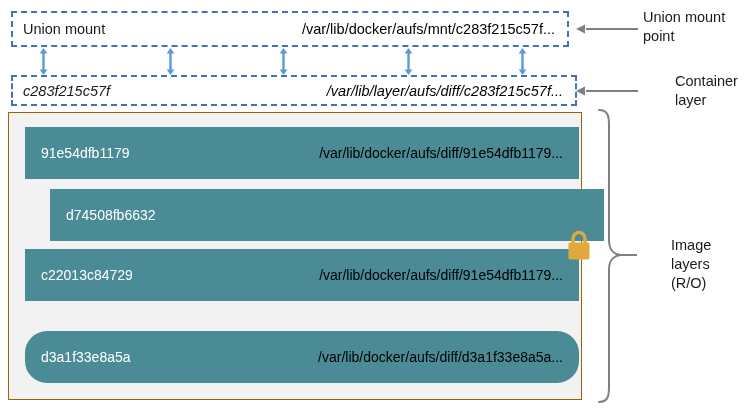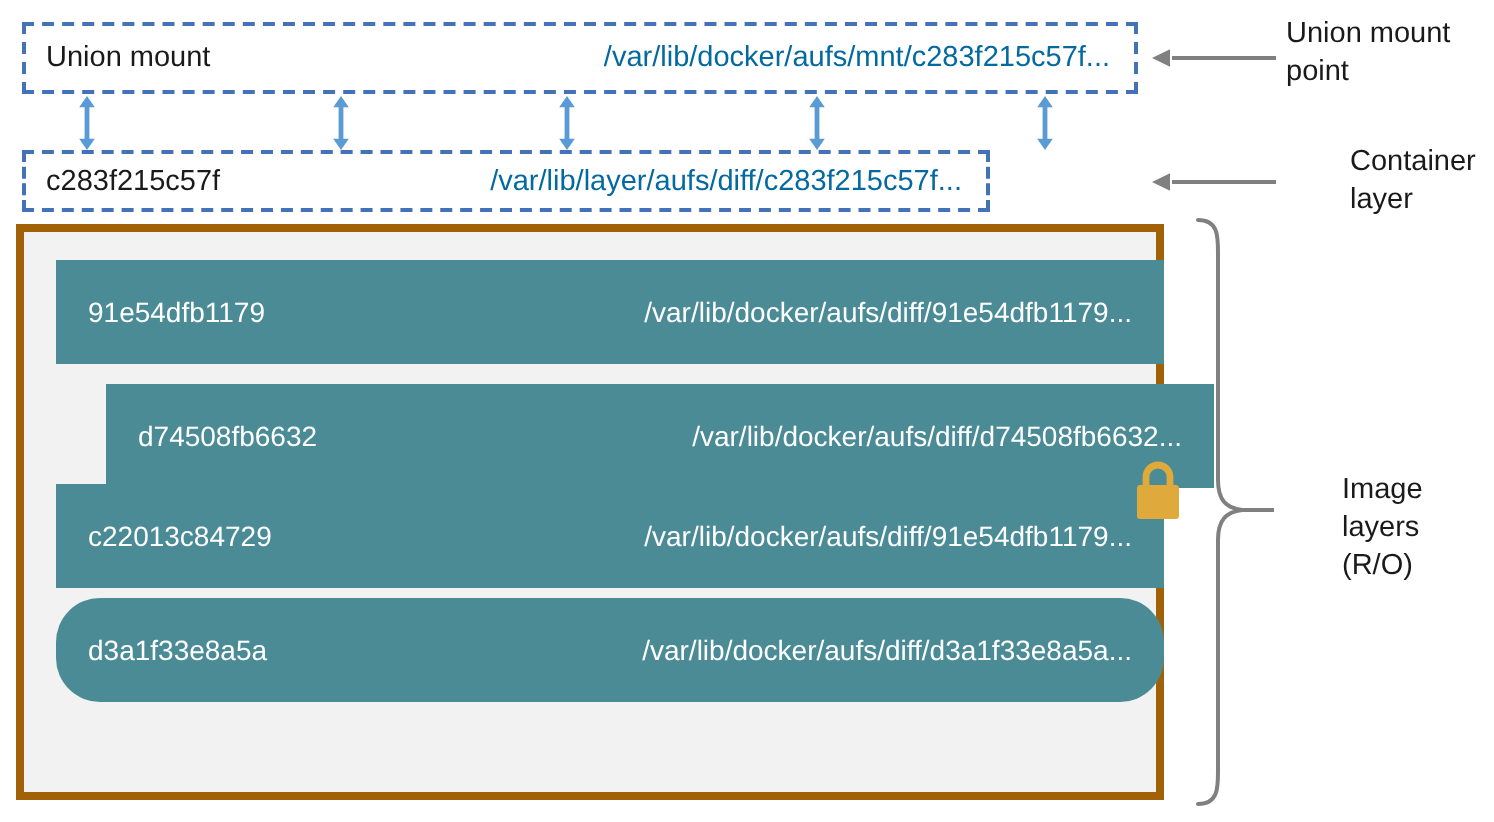--- a/index.html
+++ b/index.html
@@ -28,44 +28,44 @@
     position: absolute;
     left: 10px;
     font-size: 14.5px;
     color: #1a1a1a;
     white-space: nowrap;
   }
   .dashed-box .dbox-path {
     position: absolute;
     right: 12px;
     font-size: 14.5px;
-    color: #0369a1;
+    color: #000000;
     white-space: nowrap;
   }
 
   #union-mount-box { left: 11px; top: 11px; width: 558px; height: 36px; }
-  #container-layer-box { left: 11px; top: 75px; width: 484px; height: 31px; }
+  #container-layer-box { left: 11px; top: 75px; width: 566px; height: 31px; font-style: italic; }
 
   
   .dbl-arrow {
     position: absolute;
     top: 48px;
     width: 11px;
     height: 27px;
   }
 
   
   #image-box {
     position: absolute;
     left: 8px;
     top: 112px;
     width: 574px;
     height: 288px;
     box-sizing: border-box;
-    border: 4px solid #a16207;
+    border: 1px solid #a16207;
     background: #f2f2f2;
   }
 
   
   .layer-bar {
     position: absolute;
     left: 16px;
     width: 554px;
     height: 52px;
     background: #4a8b96;
@@ -76,21 +76,21 @@
     position: absolute;
     left: 16px;
     font-size: 14px;
     color: #ffffff;
     white-space: nowrap;
   }
   .layer-bar .layer-path {
     position: absolute;
     right: 16px;
     font-size: 14px;
-    color: #ffffff;
+    color: #000000;
     white-space: nowrap;
   }
 
   
   #lock-icon {
     position: absolute;
     left: 565px;
     top: 228px;
     width: 28px;
     height: 34px;
@@ -161,29 +161,28 @@
 
 <div id="image-box">
 
   <div class="layer-bar" style="top:14px;">
     <span class="layer-id">91e54dfb1179</span>
     <span class="layer-path">/var/lib/docker/aufs/diff/91e54dfb1179...</span>
   </div>
 
   <div class="layer-bar" style="top:76px;margin-left:25px;">
     <span class="layer-id">d74508fb6632</span>
-    <span class="layer-path">/var/lib/docker/aufs/diff/d74508fb6632...</span>
-  </div>
-
-  <div class="layer-bar" style="top:126px;">
+  </div>
+
+  <div class="layer-bar" style="top:136px;">
     <span class="layer-id">c22013c84729</span>
     <span class="layer-path">/var/lib/docker/aufs/diff/91e54dfb1179...</span>
   </div>
 
-  <div class="layer-bar" style="top:183px;border-radius:22px;">
+  <div class="layer-bar" style="top:218px;border-radius:22px;">
     <span class="layer-id">d3a1f33e8a5a</span>
     <span class="layer-path">/var/lib/docker/aufs/diff/d3a1f33e8a5a...</span>
   </div>
 
 </div>
 
 <svg id="lock-icon" viewBox="0 0 28 34">
   <path d="M8 15 L8 10.5 A6 6 0 0 1 20 10.5 L20 15" stroke="#e0a93b" stroke-width="3.4" fill="none"></path>
   <rect x="3.5" y="14.5" width="21" height="17" rx="1.6" fill="#e0a93b"></rect>
 </svg>

